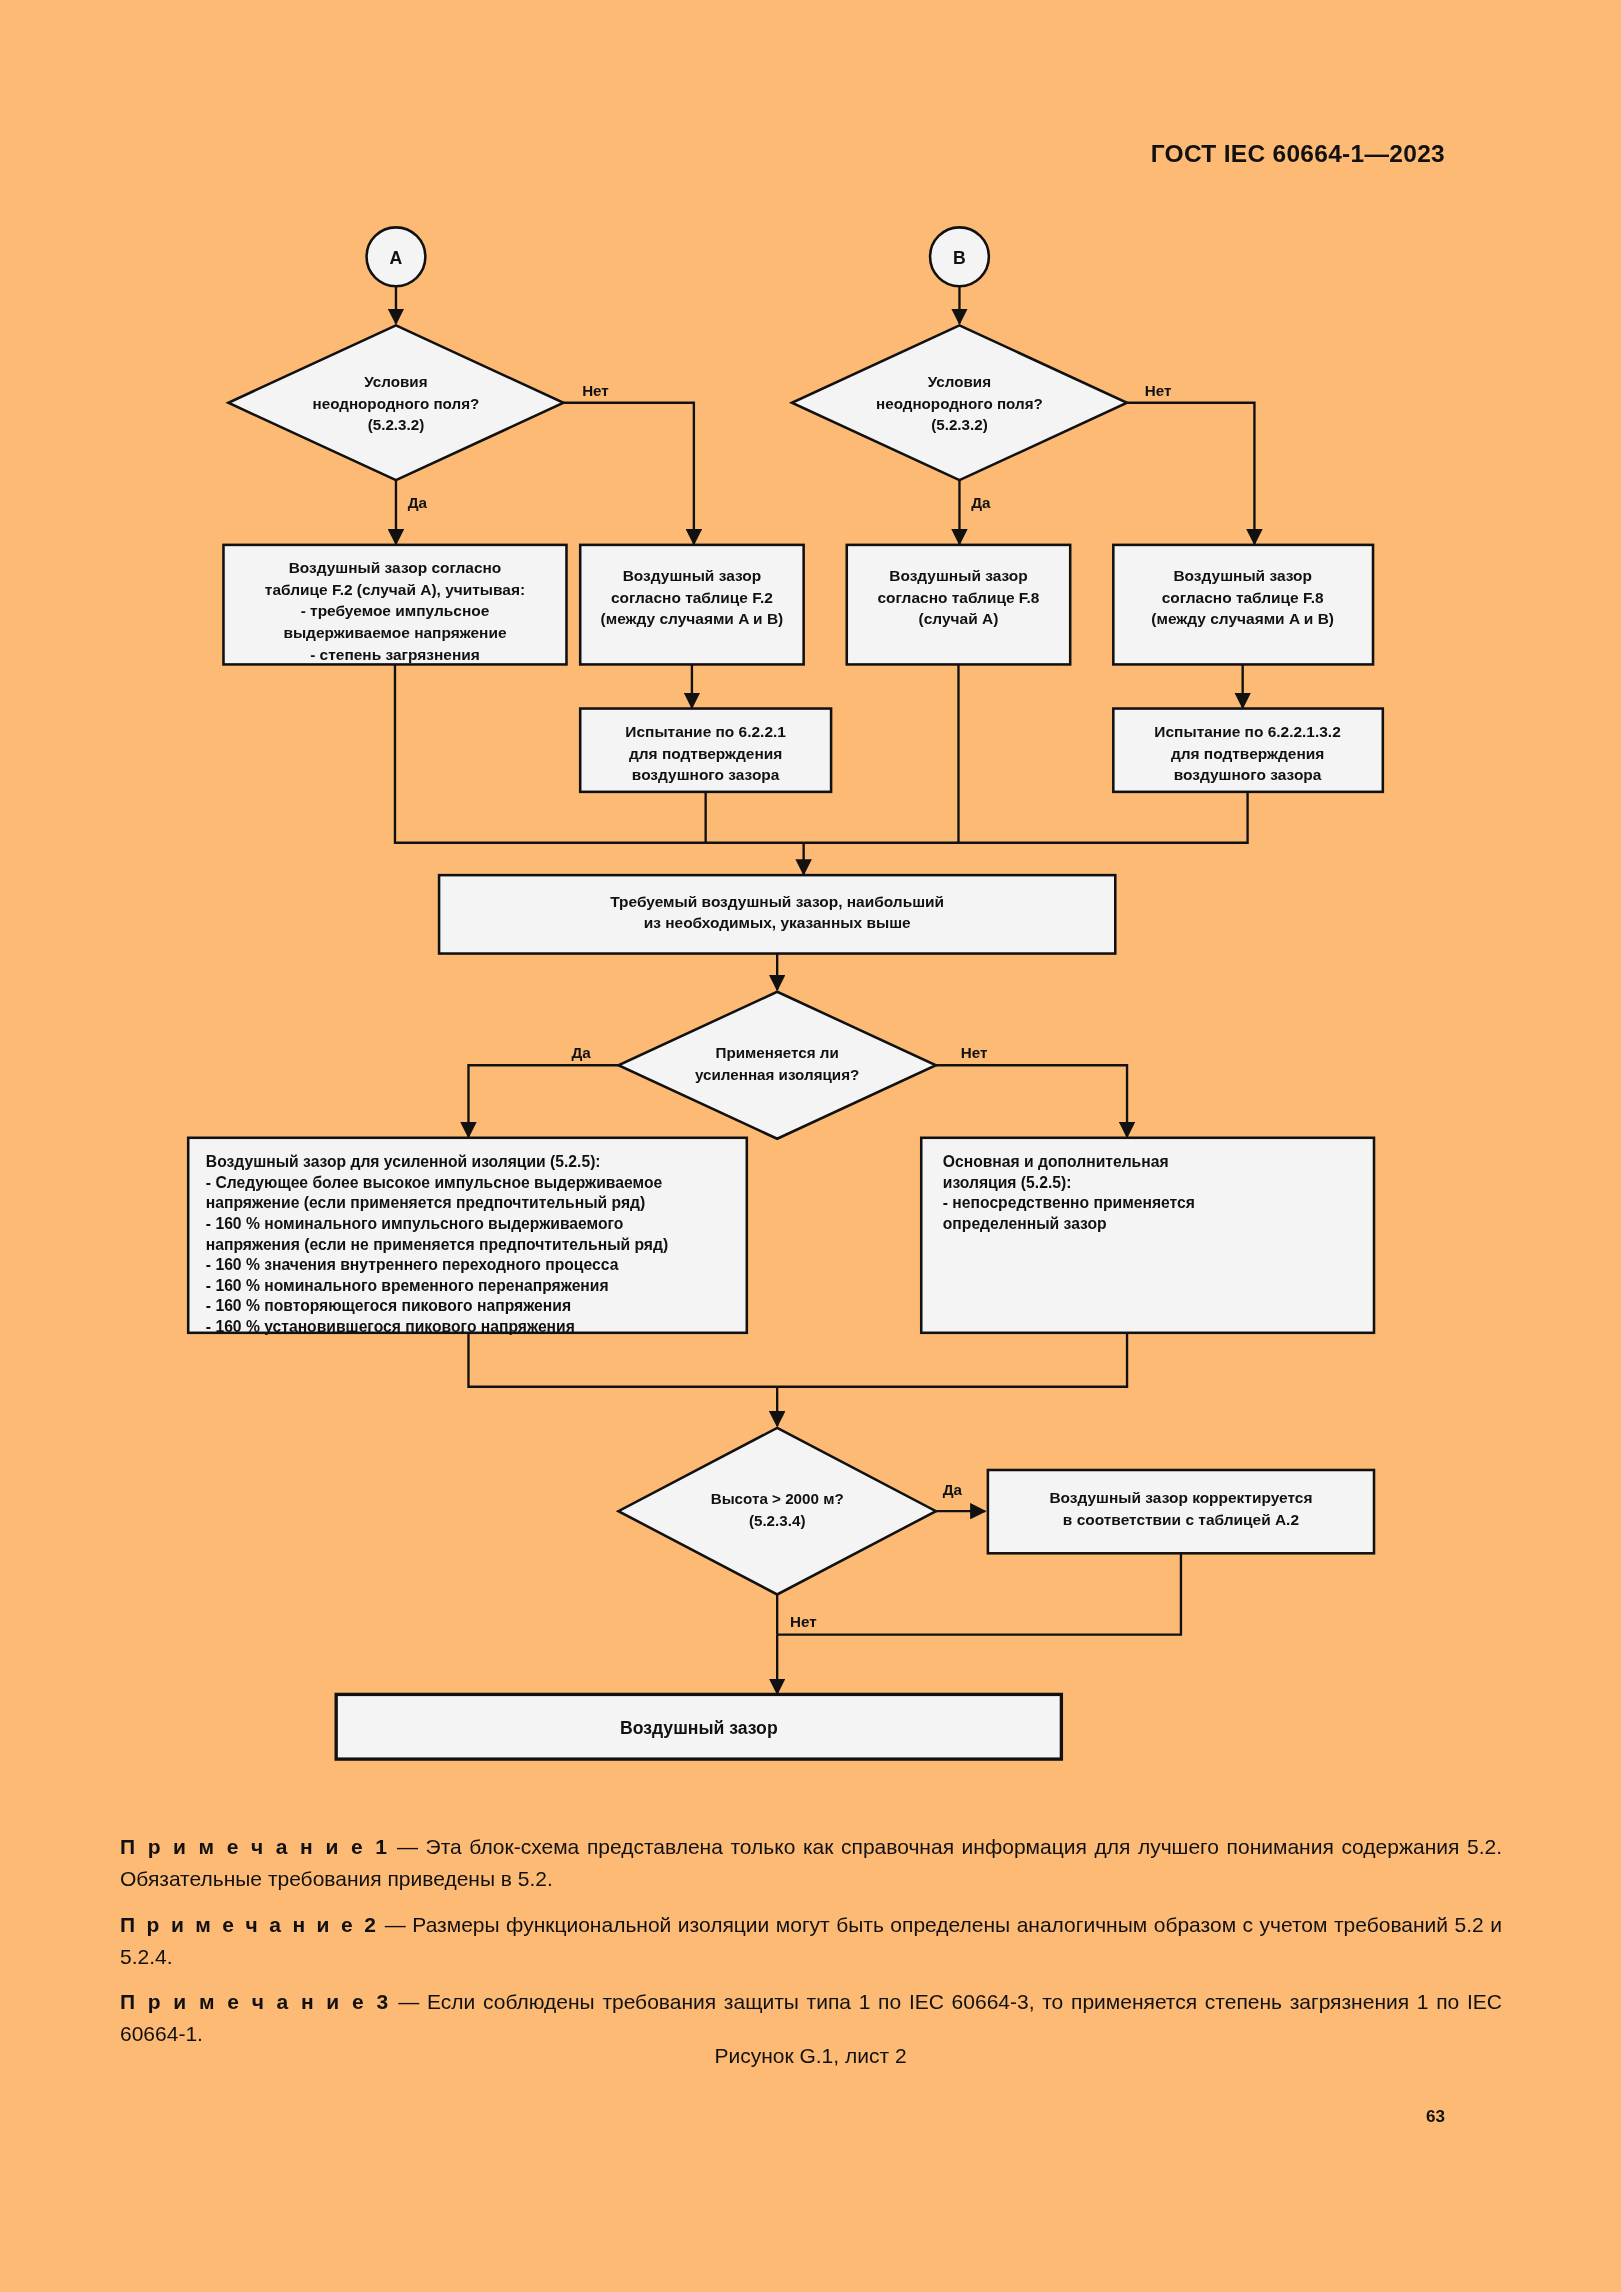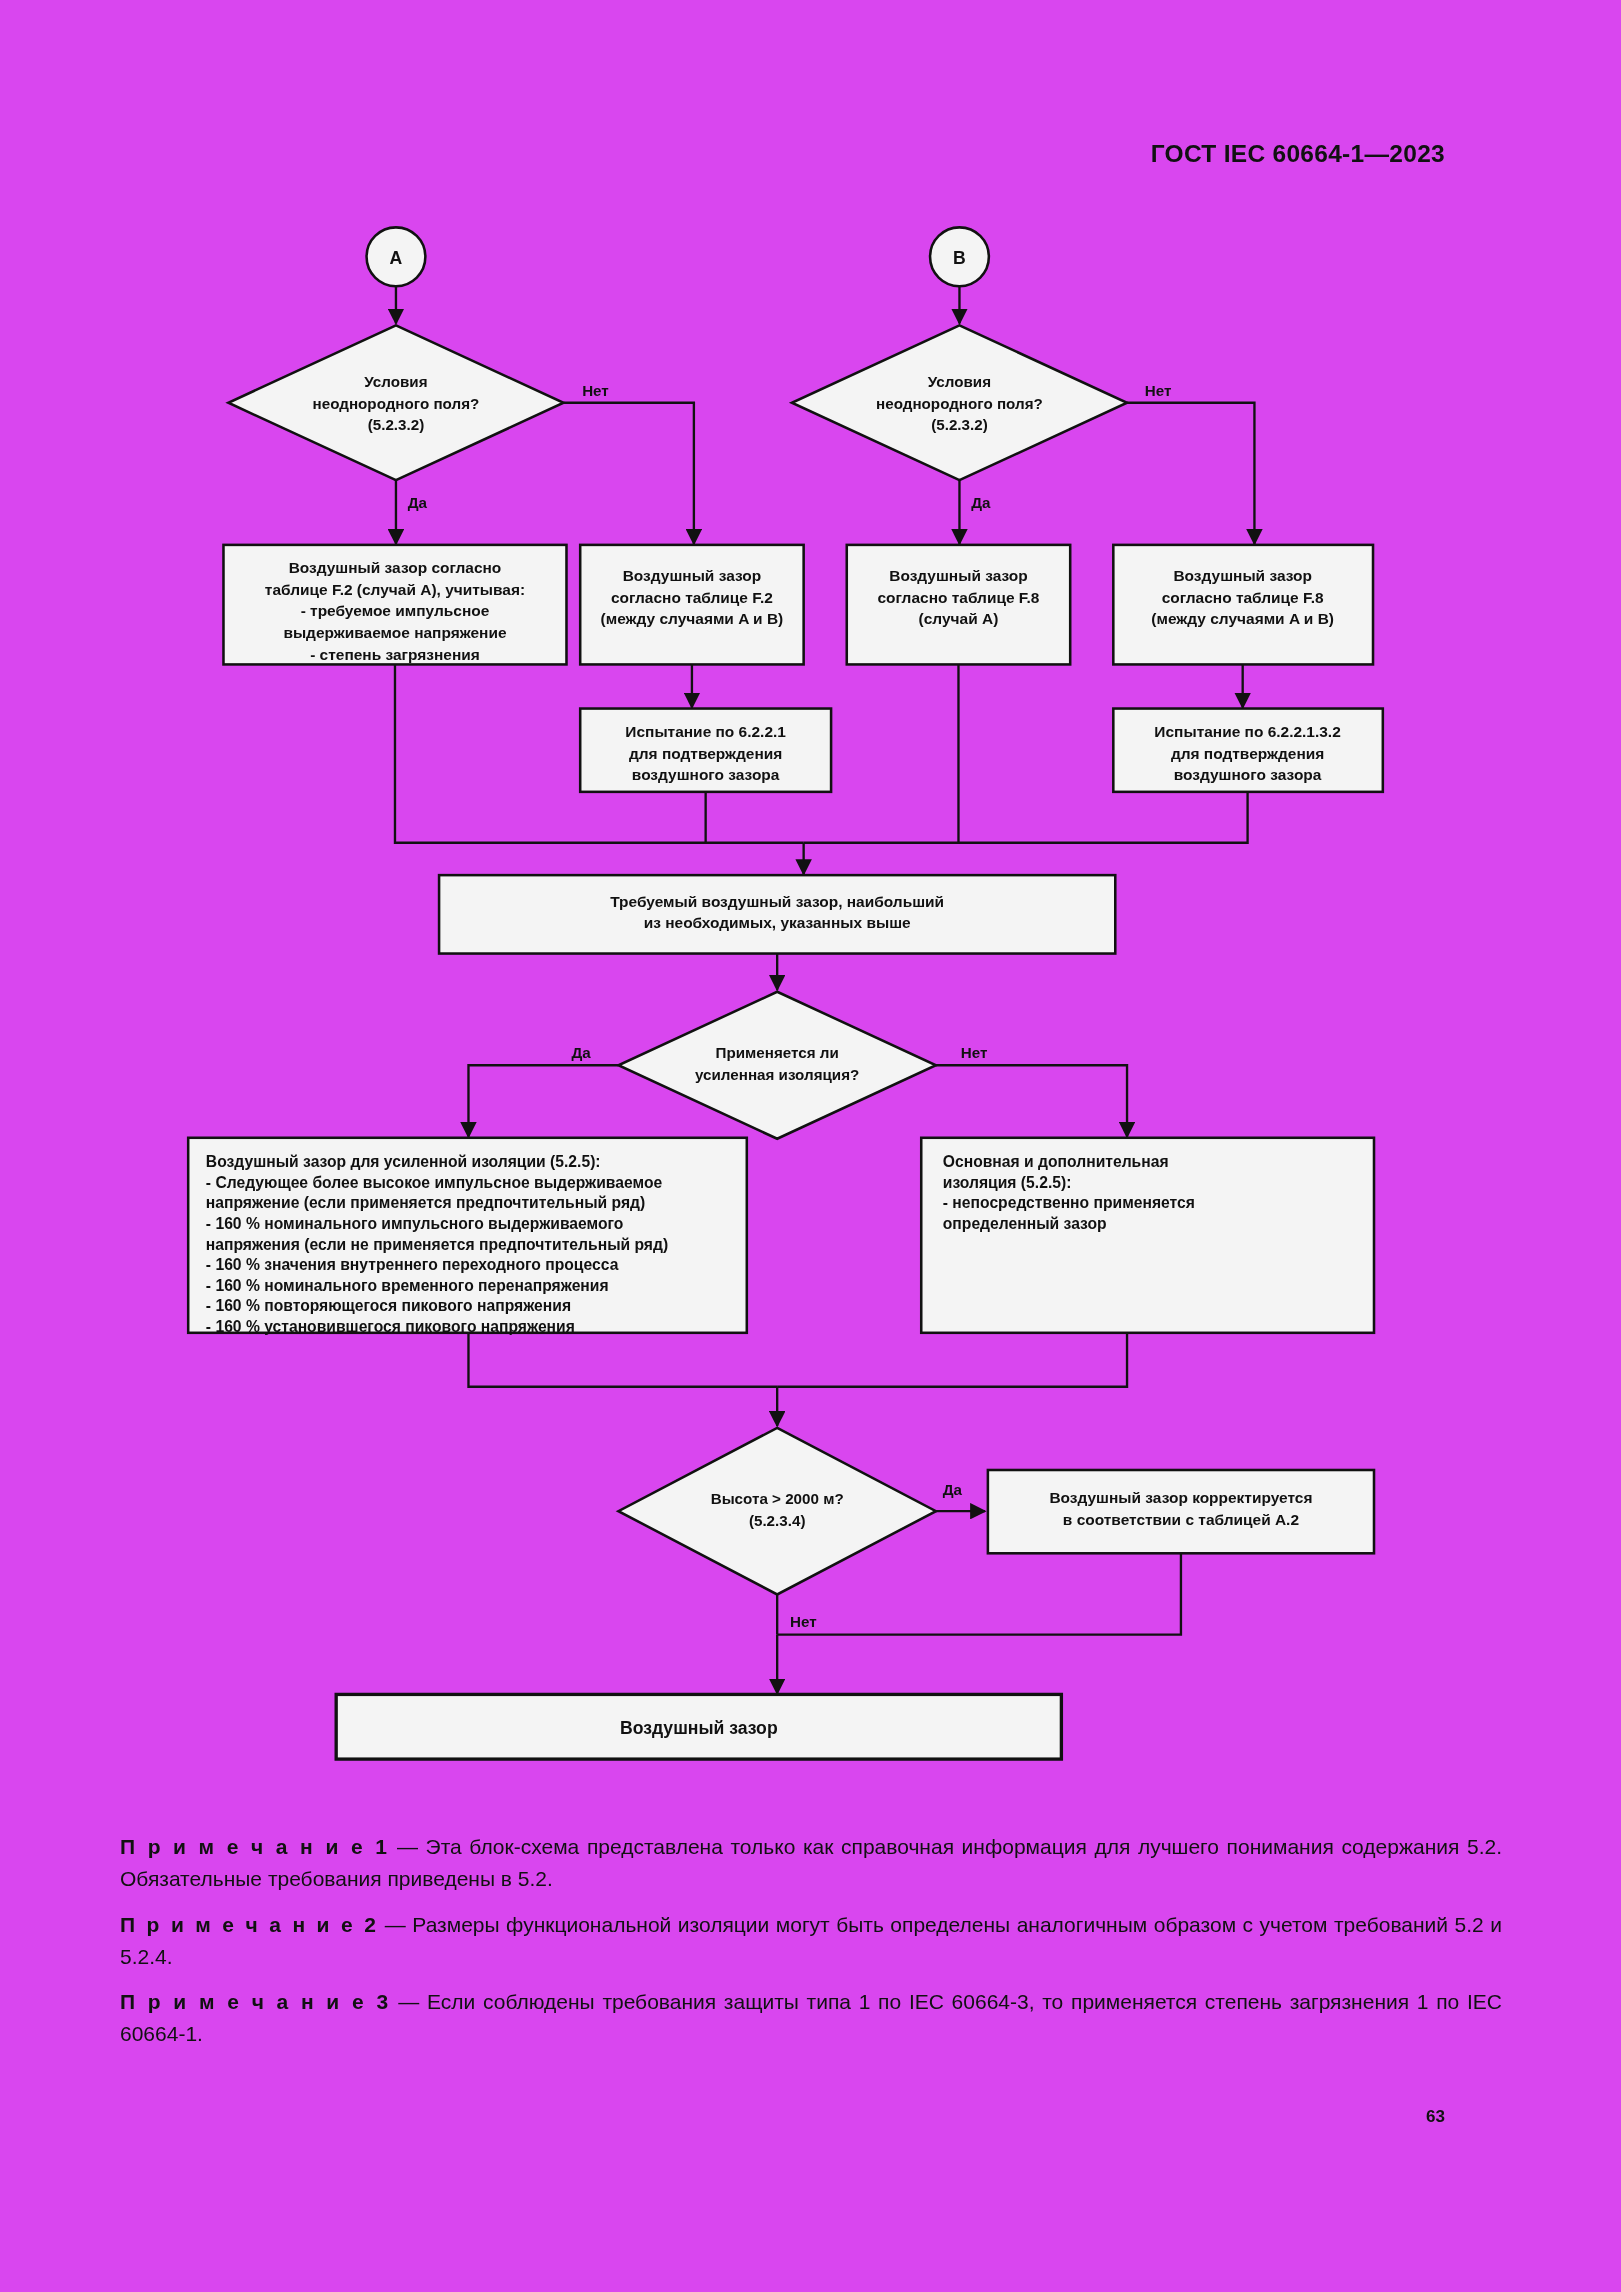--- a/index.html
+++ b/index.html
@@ -6,21 +6,21 @@
   body{
     width:1621px;height:2293px;
     background:#f4f4f4;
     font-family:"Liberation Sans", sans-serif;
     color:#111;
     position:relative;
     overflow:hidden;
   }
   .page{
     position:absolute;inset:0;
-    background:#d946ef;
+    background:#fdba74;
   }
   .doc-header{
     position:absolute;
     top:140px; right:176px;
     font-size:24.5px;
     font-weight:bold;
     letter-spacing:0.3px;
     white-space:nowrap;
   }
   .flow-wrap{
@@ -257,16 +257,17 @@
       <span class="note-lead">П р и м е ч а н и е   1</span><span> — Эта блок-схема представлена только как справочная информация для лучшего понимания содержания 5.2. Обязательные требования приведены в 5.2.</span>
     </p>
     <p>
       <span class="note-lead">П р и м е ч а н и е   2</span><span> — Размеры функциональной изоляции могут быть определены аналогичным образом с учетом требований 5.2 и 5.2.4.</span>
     </p>
     <p>
       <span class="note-lead">П р и м е ч а н и е   3</span><span> — Если соблюдены требования защиты типа 1 по IEC 60664-3, то применяется степень загрязнения 1 по IEC 60664-1.</span>
     </p>
   </div>
 
+  <div class="caption">Рисунок G.1, лист 2</div>
   <div class="pageno">63</div>
 
 </div>
 
 
 </body></html>

